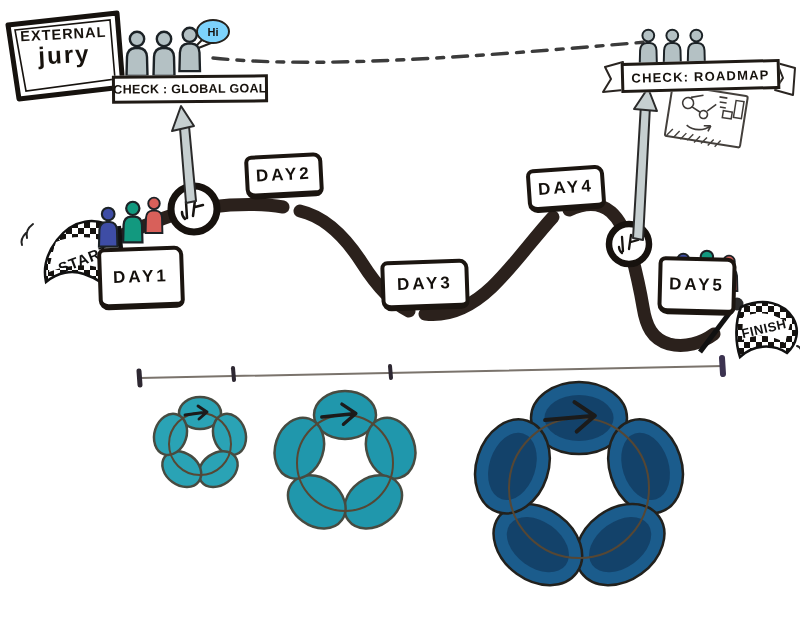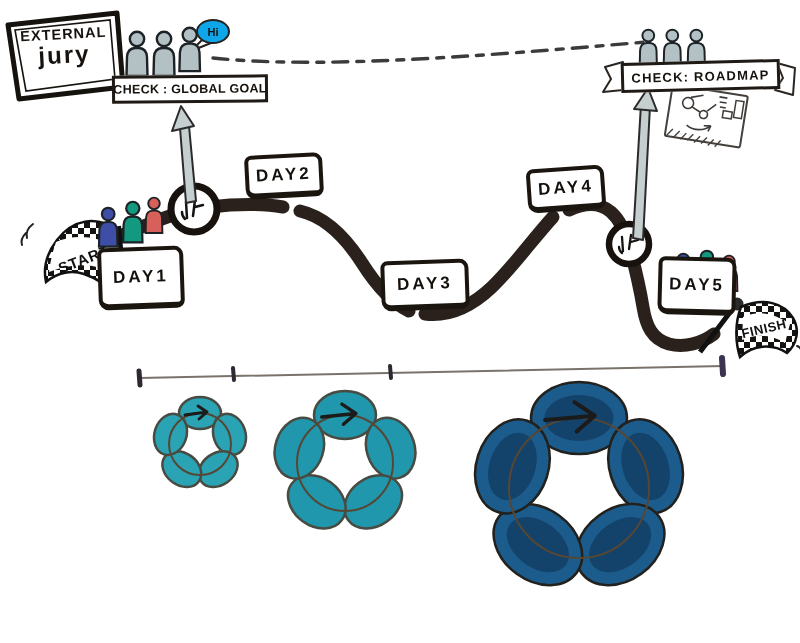--- a/index.html
+++ b/index.html
@@ -5,21 +5,21 @@
   html,body{margin:0;padding:0;background:#fff;}
   .stage{position:relative;width:800px;height:643px;background:#ffffff;overflow:hidden;
          font-family:"Liberation Sans", sans-serif;color:#17120d;}
   .stage svg{position:absolute;left:0;top:0;}
   .overlay{position:absolute;}
   .jury-text{width:100px;text-align:center;transform:rotate(-3deg);line-height:1;}
   .jury-line1{font-size:14.5px;font-weight:bold;letter-spacing:1px;}
   .jury-line2{font-size:24px;font-weight:bold;letter-spacing:2px;margin-top:1px;}
   .check-box{background:#fff;border:3px solid #1f1a15;display:flex;align-items:center;
              justify-content:center;font-weight:bold;white-space:nowrap;}
-  .hi-bubble{background:#0ea5e9;border:2.5px solid #25211c;border-radius:50%;
+  .hi-bubble{background:#7dd3fc;border:2.5px solid #25211c;border-radius:50%;
              display:flex;align-items:center;justify-content:center;
              font-size:11px;font-weight:bold;}
   .day-sign{position:absolute;background:#fff;border:4px solid #1b1510;border-bottom-width:6px;
             border-radius:7px 9px 8px 10px;display:flex;align-items:center;justify-content:center;
             font-weight:bold;font-size:17px;letter-spacing:3px;color:#14100c;}
 </style>
 </head>
 <body>
 
 <div class="stage">

